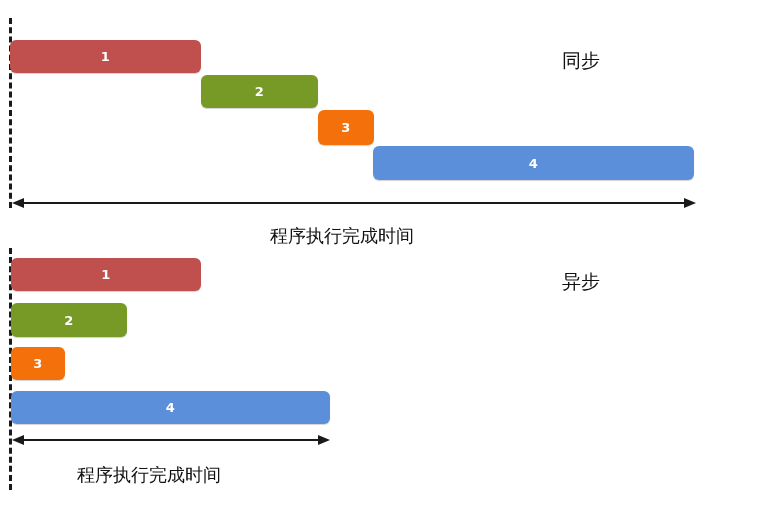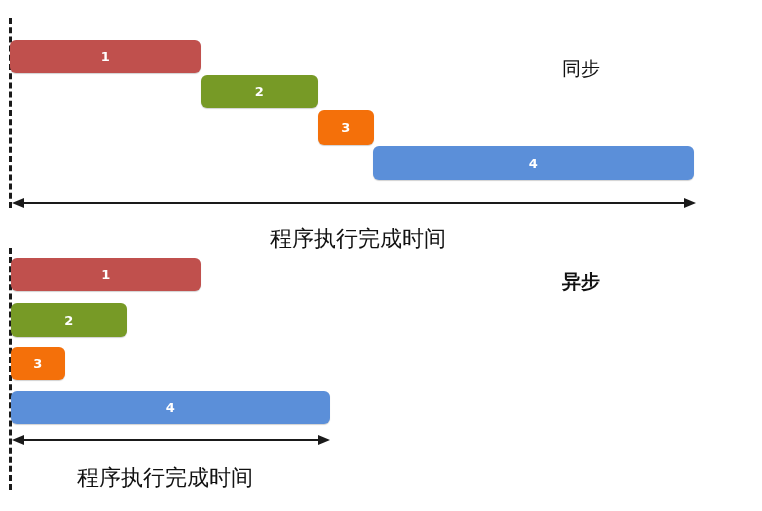--- a/index.html
+++ b/index.html
@@ -45,21 +45,21 @@
   
   .arrow {
     position: absolute;
     height: 13px;
   }
   .arrow svg { display: block; overflow: visible; }
 
   
   .caption {
     position: absolute;
-    font-size: 22px;
+    font-size: 18px;
     color: #111111;
     white-space: nowrap;
   }
   .mode-label {
     position: absolute;
     font-size: 19px;
     color: #111111;
     white-space: nowrap;
   }
   .watermark {
@@ -85,21 +85,21 @@
   </div>
 
   <div class="bar" style="left:318px; top:110px; width:56px; height:35px; background:#F4700A;">
     <span>3</span>
   </div>
 
   <div class="bar" style="left:373px; top:146px; width:321px; height:34px; background:#5B8FD9;">
     <span>4</span>
   </div>
 
-  <div class="mode-label" style="left:562px; top:56px;text-align:center;">同步</div>
+  <div class="mode-label" style="left:562px; top:48px;text-align:center;">同步</div>
 
   <div class="arrow" style="left:12px; top:196px; width:684px;">
     <svg width="684" height="13" viewBox="0 0 684 13">
       <line x1="8" y1="7" x2="676" y2="7" stroke="#1a1a1a" stroke-width="2"></line>
       <polygon points="0,7 12,2 12,12" fill="#1a1a1a"></polygon>
       <polygon points="684,7 672,2 672,12" fill="#1a1a1a"></polygon>
     </svg>
   </div>
 
   <div class="caption" style="left:270px; top:224px;">程序执行完成时间</div>
@@ -115,21 +115,21 @@
   </div>
 
   <div class="bar" style="left:11px; top:347px; width:54px; height:33px; background:#F4700A;">
     <span>3</span>
   </div>
 
   <div class="bar" style="left:11px; top:391px; width:319px; height:33px; background:#5B8FD9;">
     <span>4</span>
   </div>
 
-  <div class="mode-label" style="left:562px; top:269px;font-weight:bold;">异步</div>
+  <div class="mode-label" style="left:562px; top:269px;">异步</div>
 
   <div class="arrow" style="left:12px; top:433px; width:318px;">
     <svg width="318" height="13" viewBox="0 0 318 13">
       <line x1="8" y1="7" x2="310" y2="7" stroke="#1a1a1a" stroke-width="2"></line>
       <polygon points="0,7 12,2 12,12" fill="#1a1a1a"></polygon>
       <polygon points="318,7 306,2 306,12" fill="#1a1a1a"></polygon>
     </svg>
   </div>
 
   <div class="caption" style="left:77px; top:463px;">程序执行完成时间</div>

